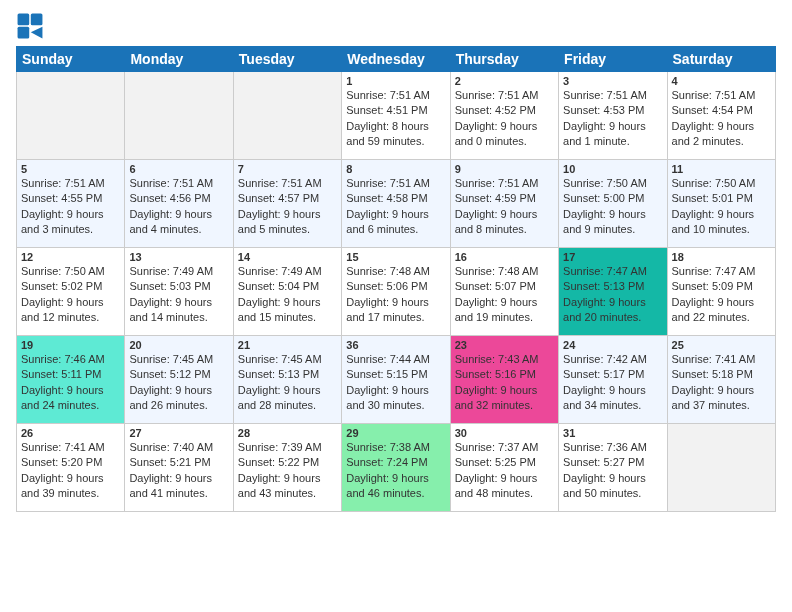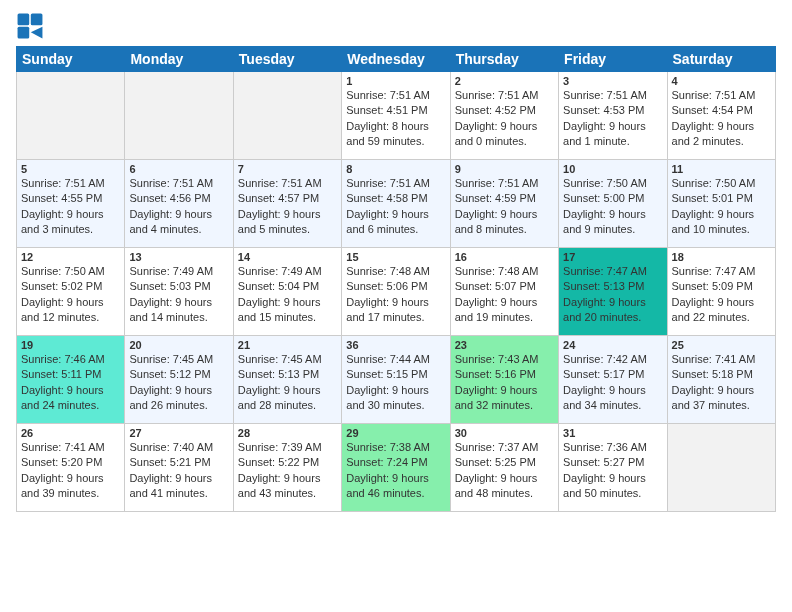--- a/index.html
+++ b/index.html
@@ -270,21 +270,21 @@
             <div class="day-info">Sunrise: 7:45 AM
 Sunset: 5:13 PM
 Daylight: 9 hours and 28 minutes.</div>
           </td>
           <td style="background: rgb(240, 246, 255);">
             <span class="day-num">36</span>
             <div class="day-info">Sunrise: 7:44 AM
 Sunset: 5:15 PM
 Daylight: 9 hours and 30 minutes.</div>
           </td>
-          <td style="background: #86efac;">
+          <td style="background: #ec4899;">
             <span class="day-num">23</span>
             <div class="day-info">Sunrise: 7:43 AM
 Sunset: 5:16 PM
 Daylight: 9 hours and 32 minutes.</div>
           </td>
           <td style="background: rgb(240, 246, 255);">
             <span class="day-num">24</span>
             <div class="day-info">Sunrise: 7:42 AM
 Sunset: 5:17 PM
 Daylight: 9 hours and 34 minutes.</div>

